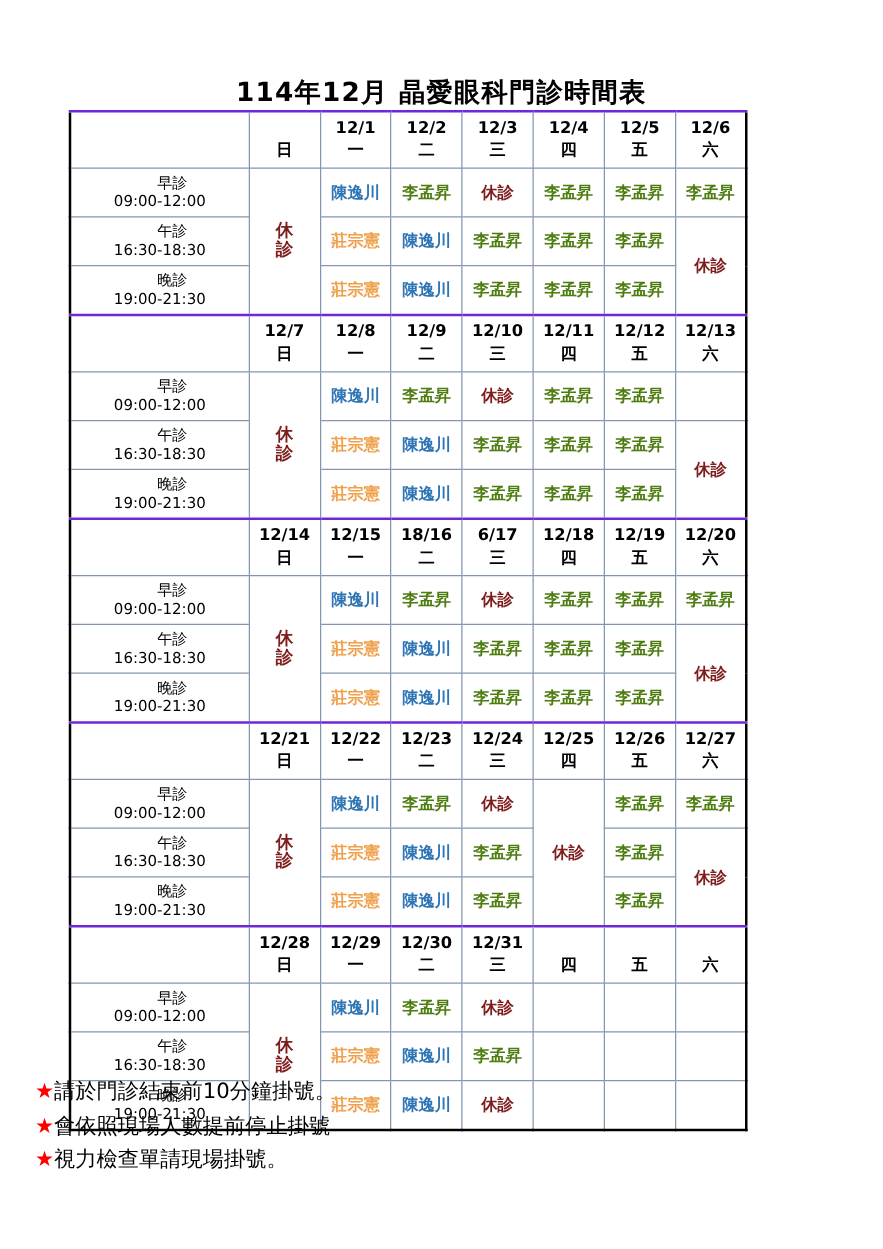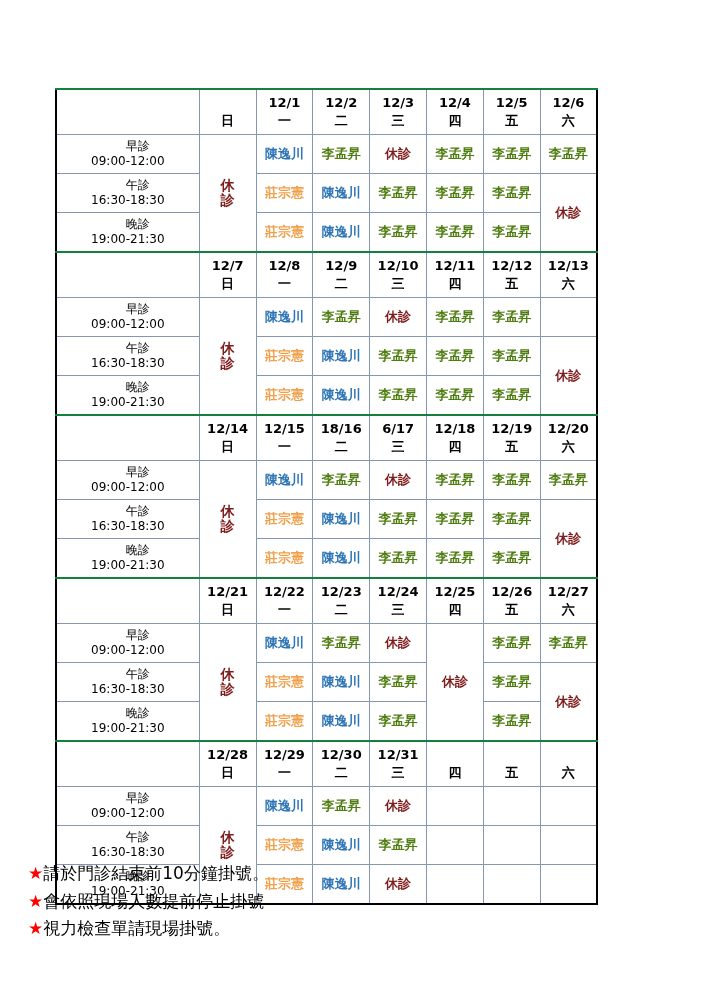--- a/index.html
+++ b/index.html
@@ -33,21 +33,21 @@
     text-align:center;
     vertical-align:middle;
     font-size:13px;
     background:#fff;
   }
 
   
   table.sched{ border:2px solid #000; }
 
   
-  tr.week-head td{ border-top:2px solid #15803d; }
+  tr.week-head td{ border-top:2px solid #6d28d9; }
   tbody.week:first-child tr.week-head td{ border-top:none; }
 
   
   col.c-time{width:131px;}
   col.c-sun{width:52px;}
   col.c-day{width:52px;}
 
   td.timecell{
     font-size:11px;
     line-height:1.25;
@@ -95,20 +95,21 @@
   }
   .note .star{color:#FF0000; font-size:17px;}
   .note.red .txt{color:#000000;}
   .note .txt{color:#000;}
 </style>
 </head>
 <body>
 
 <div class="page">
 
+  <div class="title">114年12月 晶愛眼科門診時間表</div>
 
   <div class="table-wrap">
     <table class="sched">
       <colgroup>
         <col class="c-time">
           <col class="c-sun">
           <col class="c-day">
           <col class="c-day">
         <col class="c-day">
           <col class="c-day">

